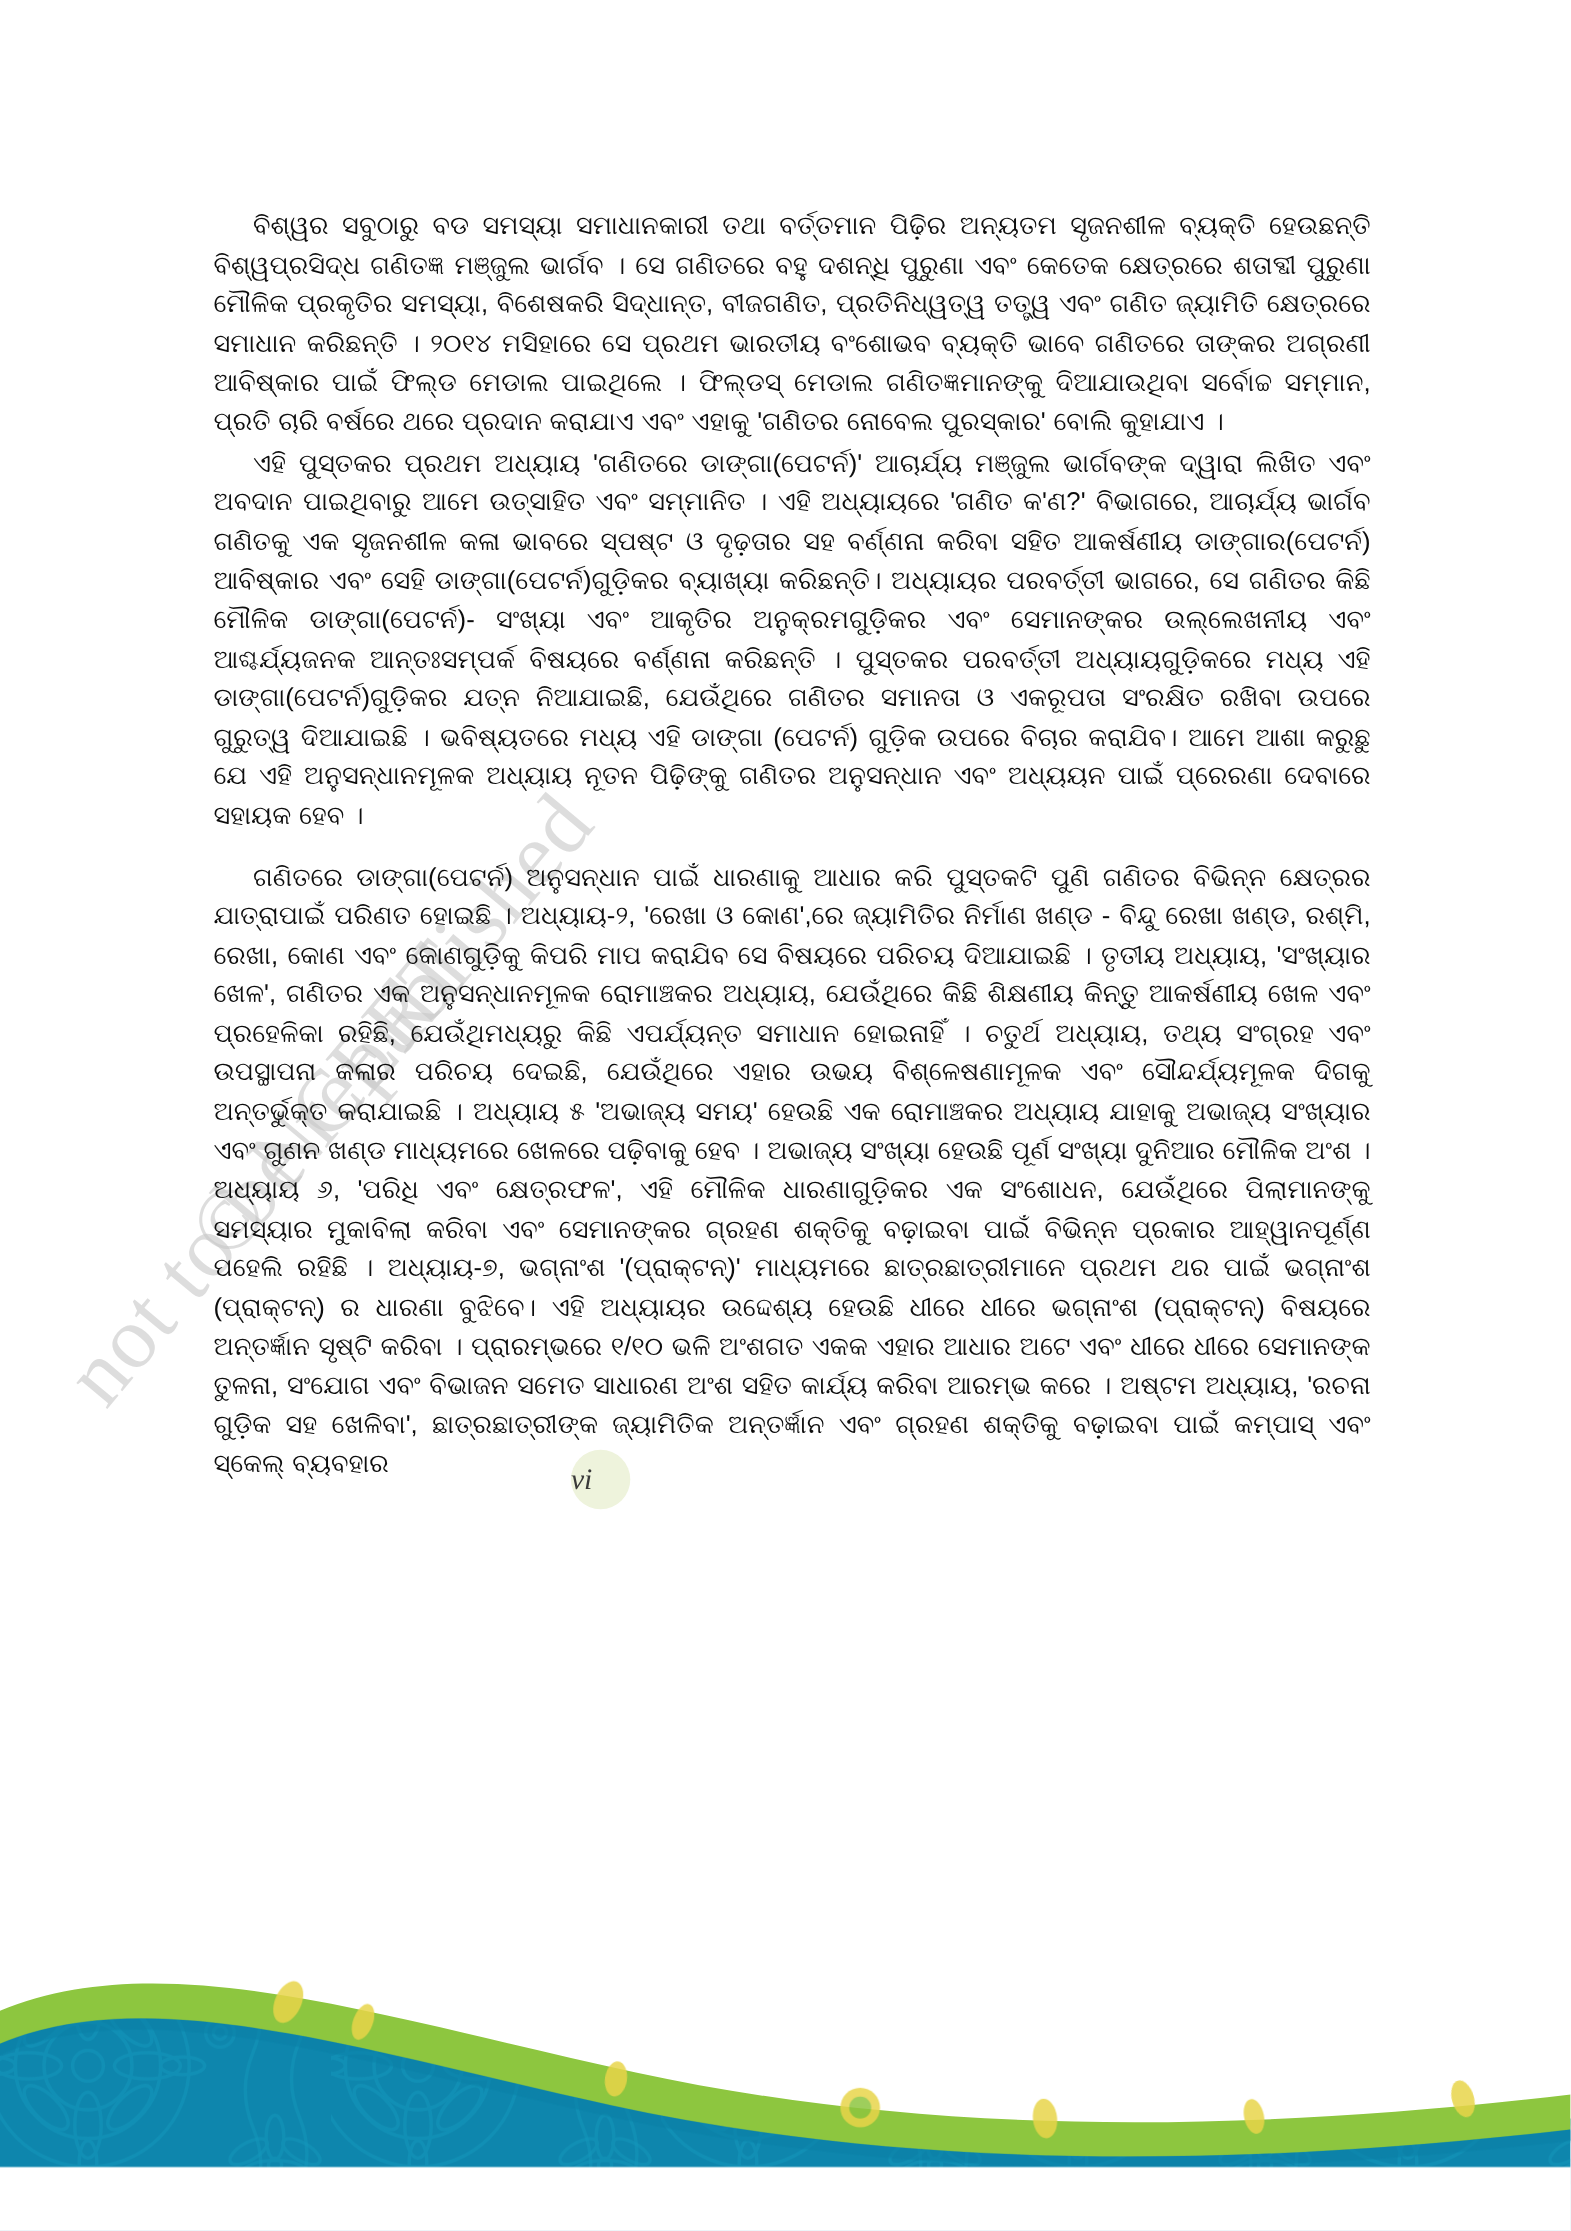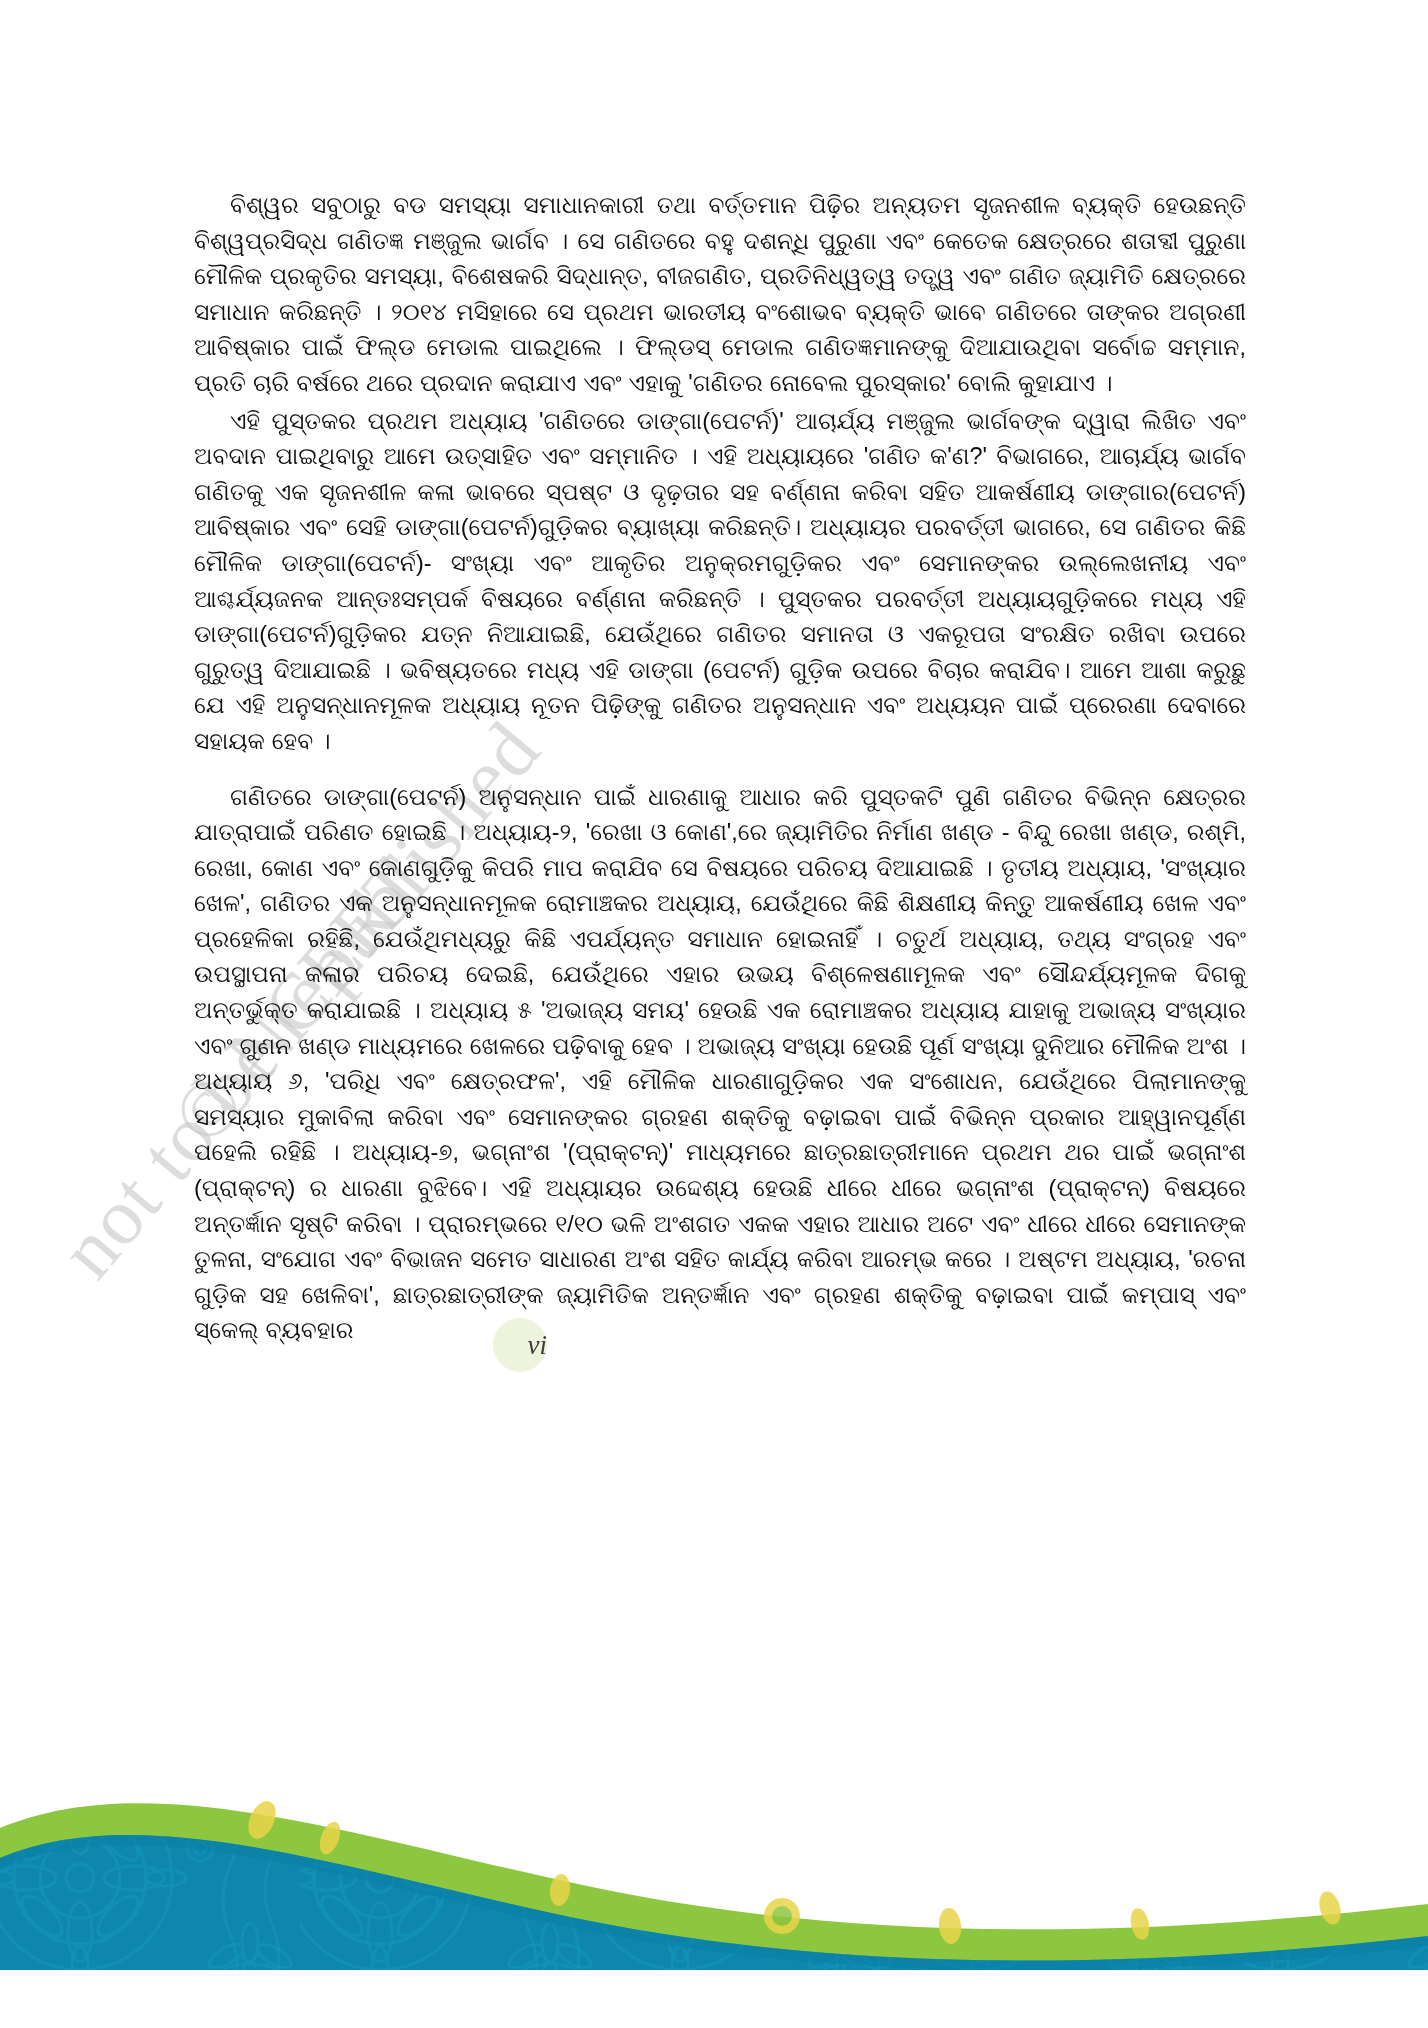--- a/index.html
+++ b/index.html
@@ -58,25 +58,25 @@
     opacity:.62;
     white-space:nowrap;
     letter-spacing:1px;
   }
   #wm1{ left:690px; top:795px; }
   #wm2{ left:560px; top:1130px; }
 
   
   #pagenum{
     position:absolute;
-    left:493px; top:1318px;
+    left:519px; top:1318px;
     width:54px; height:54px;
     border-radius:50%;
     background:#eef3dc;
-    display:flex; align-items:center; justify-content:flex-end;
+    display:flex; align-items:center; justify-content:flex-start;
     z-index:6;
   }
   #pagenum span{
     font-family:"Liberation Serif","DejaVu Serif",serif;
     font-style:italic;
     font-size:27px;
     color:#3a3a3a;
   }
 
   

